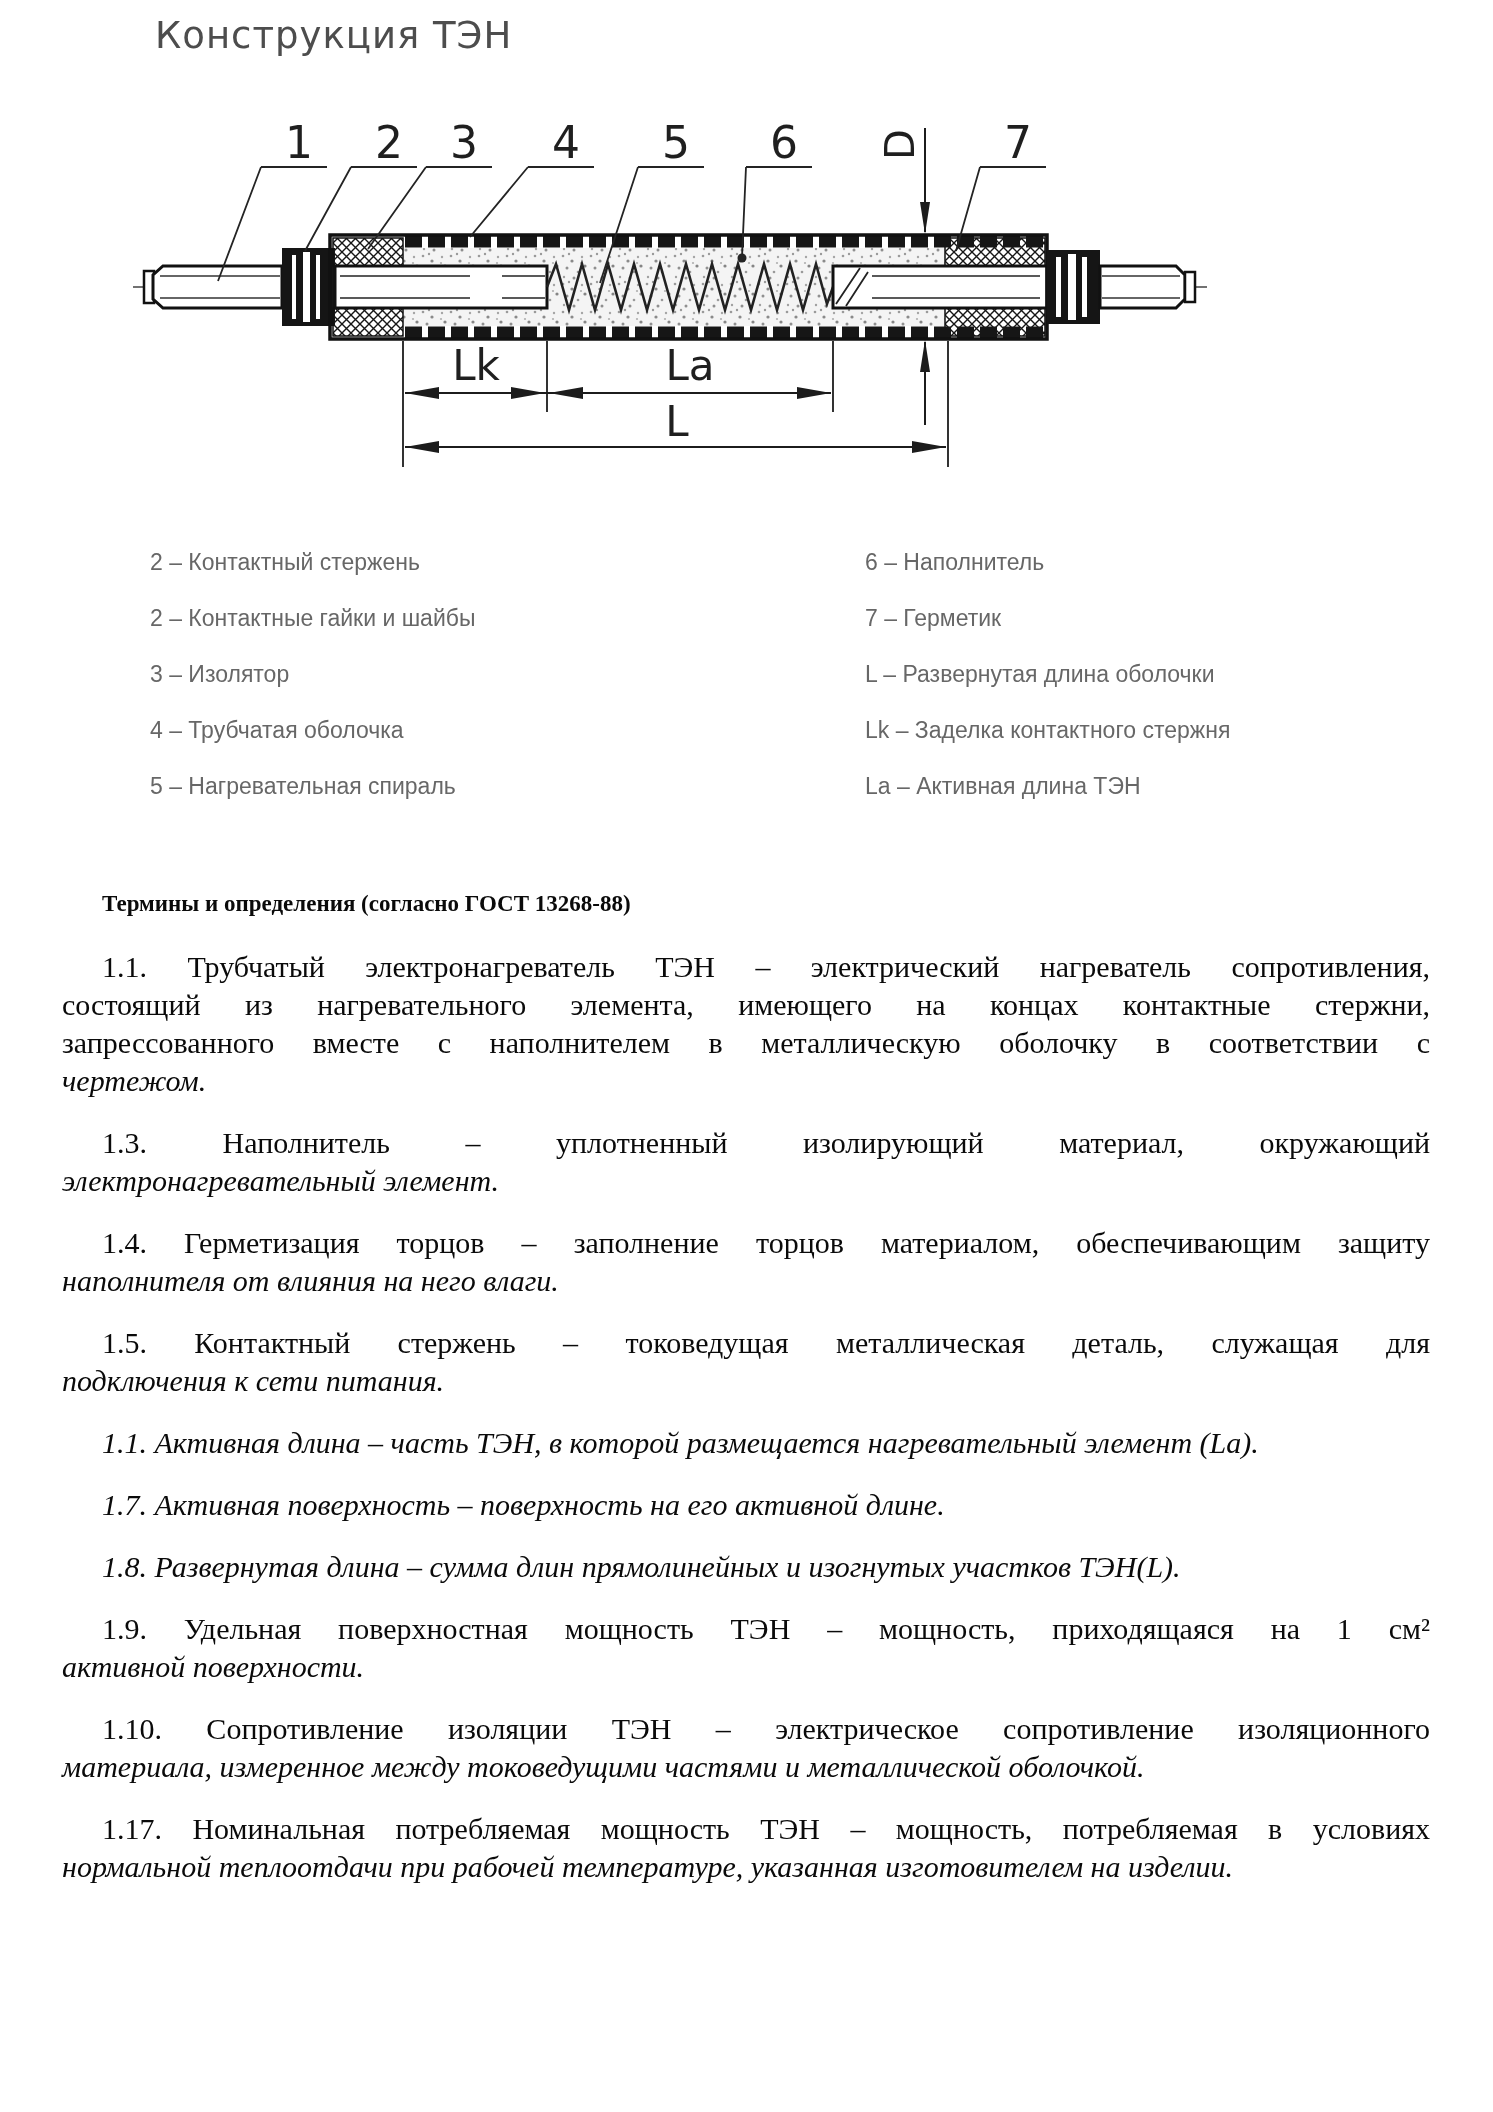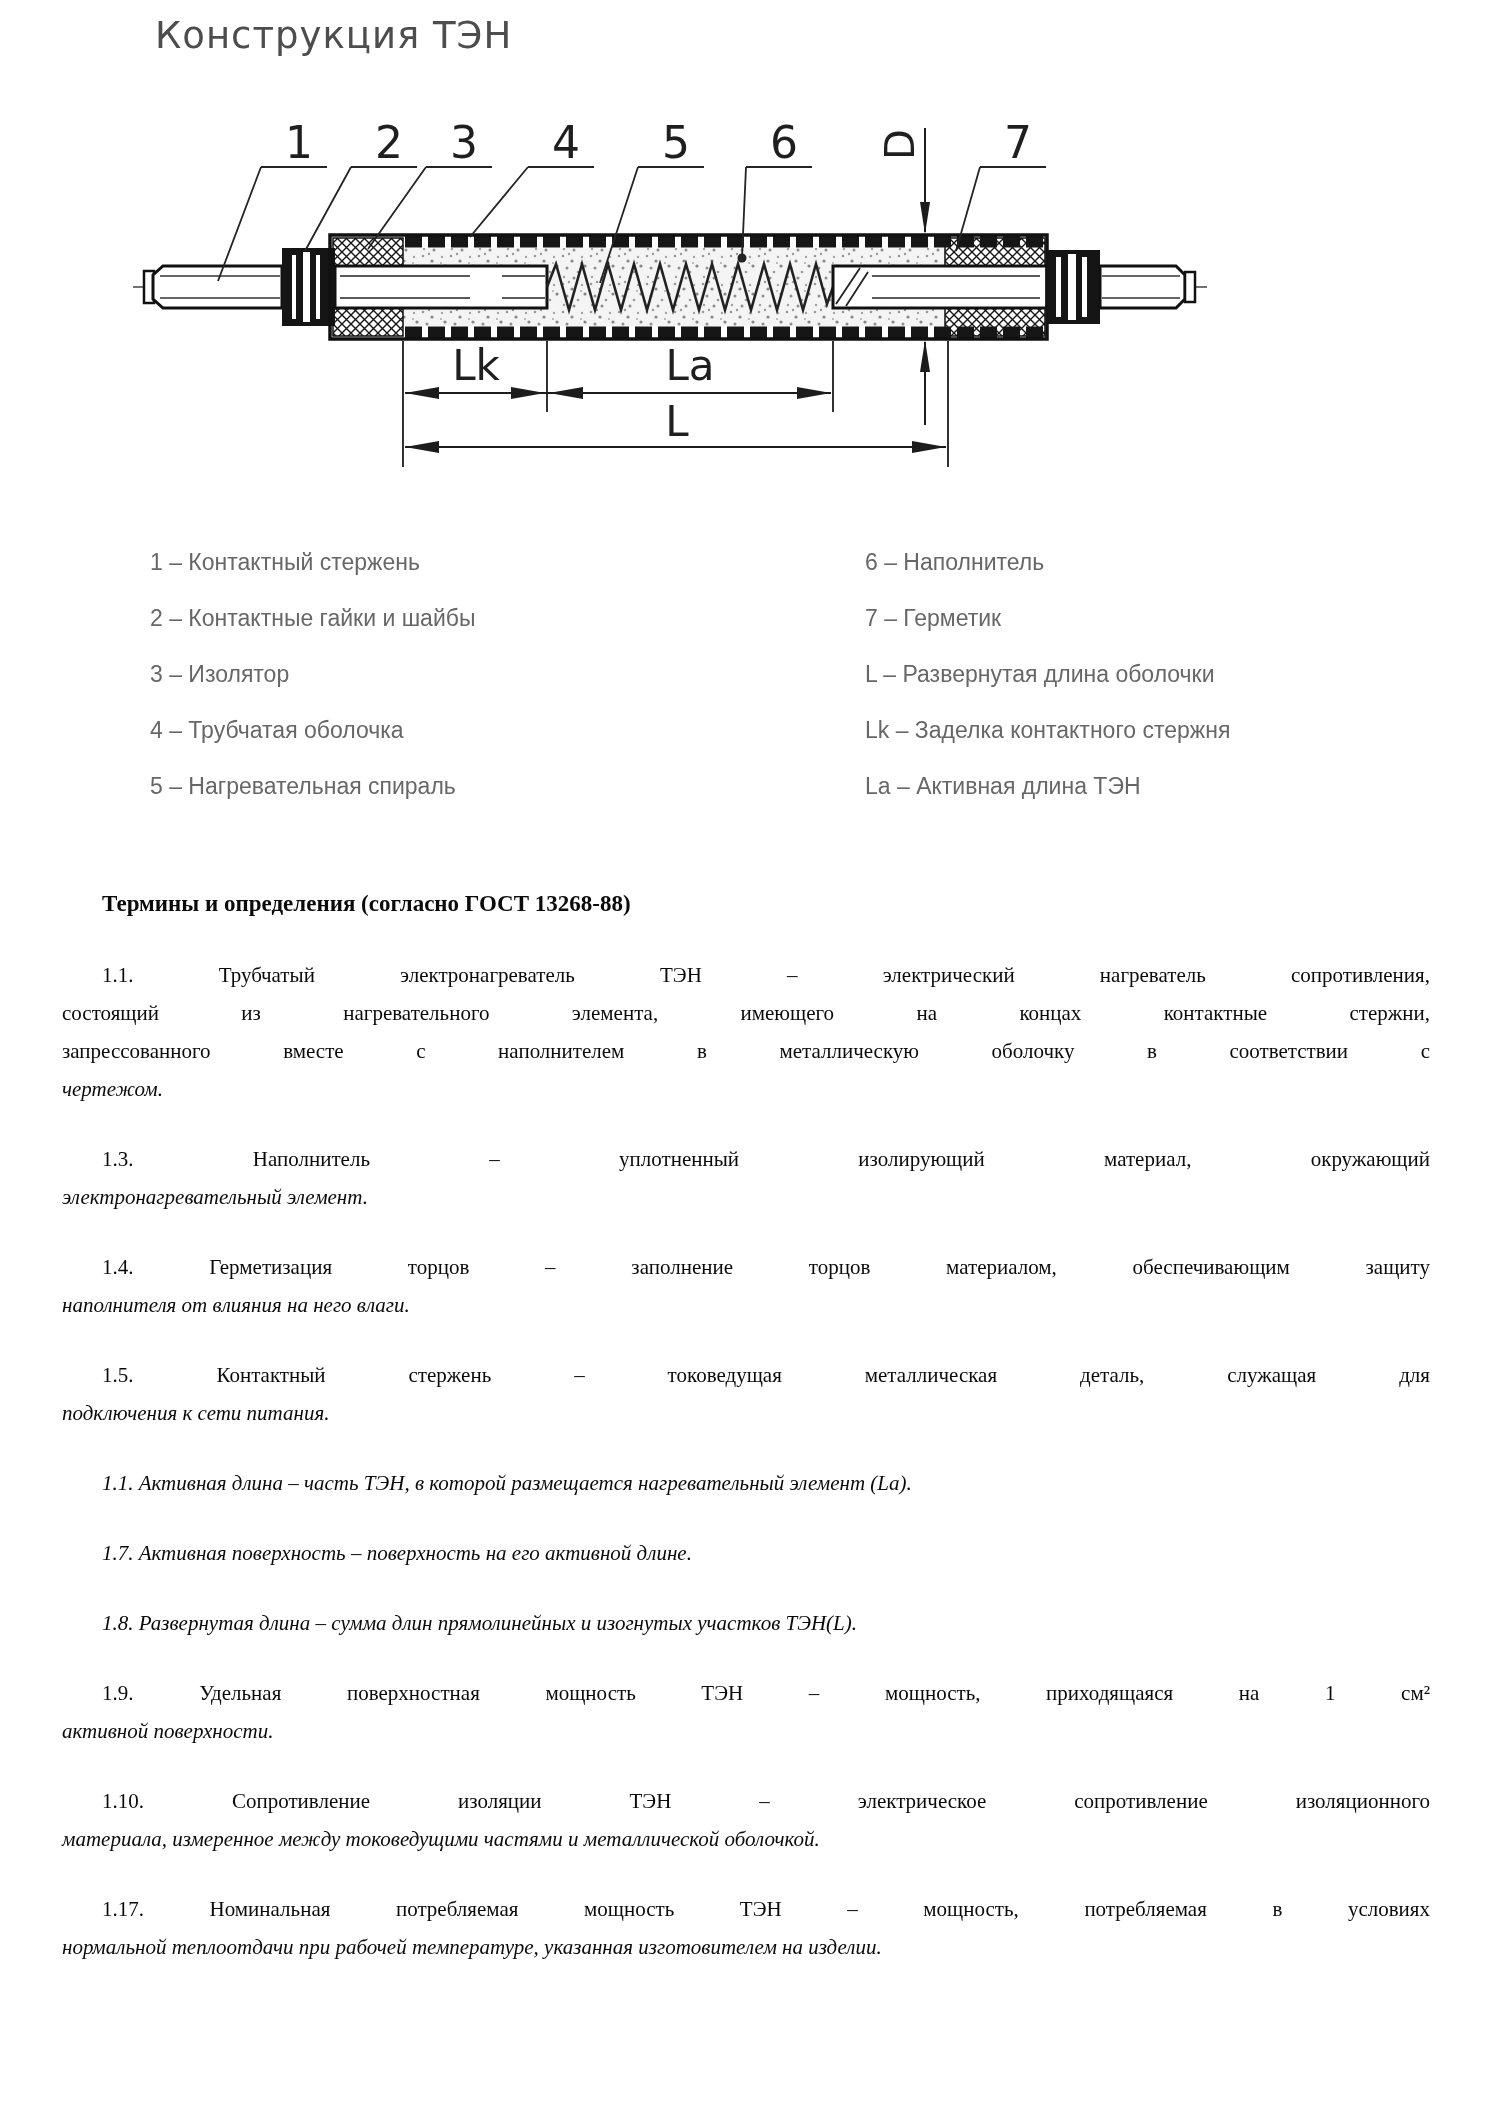--- a/index.html
+++ b/index.html
@@ -12,21 +12,21 @@
   .draw-text{font-family:"DejaVu Sans",sans-serif;fill:#1f1f1f;}
 
   .legend{position:absolute;top:534px;font-family:"Liberation Sans",sans-serif;
           font-size:23px;color:#676767;}
   .legend.left{left:150px;}
   .legend.right{left:865px;}
   .legend-row{height:56px;line-height:56px;white-space:nowrap;}
 
   .terms{position:absolute;left:62px;top:884px;width:1368px;}
   .terms-heading{font-weight:bold;font-size:23px;line-height:40px;text-indent:40px;}
-  .para{margin-top:32px;font-size:21px;}
+  .para{margin-top:24px;font-size:30px;}
   .para .line{line-height:38px;}
   .para .first{text-indent:40px;}
   .para .jline{text-align:justify;text-align-last:justify;}
   .para .lastline{text-align:left;font-style:italic;}
 </style>
 </head>
 <body>
 
 <div class="fig-title">Конструкция ТЭН</div>
 
@@ -138,21 +138,21 @@
   <text class="draw-text" x="476" y="380" font-size="42" text-anchor="middle">Lk</text>
   <text class="draw-text" x="690" y="380" font-size="42" text-anchor="middle">La</text>
 
   <line x1="405" y1="447" x2="946" y2="447" stroke="#1c1c1c" stroke-width="1.8"></line>
   <polygon points="405,447 439,441 439,453" fill="#1c1c1c"></polygon>
   <polygon points="946,447 912,441 912,453" fill="#1c1c1c"></polygon>
   <text class="draw-text" x="677" y="436" font-size="42" text-anchor="middle">L</text>
 </svg>
 
 <div class="legend left">
-    <div class="legend-row">1 – Контактный стержень</div>
+    <div class="legend-row">2 – Контактный стержень</div>
     <div class="legend-row">2 – Контактные гайки и шайбы</div>
     <div class="legend-row">3 – Изолятор</div>
     <div class="legend-row">4 – Трубчатая оболочка</div>
     <div class="legend-row">5 – Нагревательная спираль</div>
   </div>
 <div class="legend right">
     <div class="legend-row">6 – Наполнитель</div>
     <div class="legend-row">7 – Герметик</div>
     <div class="legend-row">L – Развернутая длина оболочки</div>
     <div class="legend-row">Lk – Заделка контактного стержня</div>

